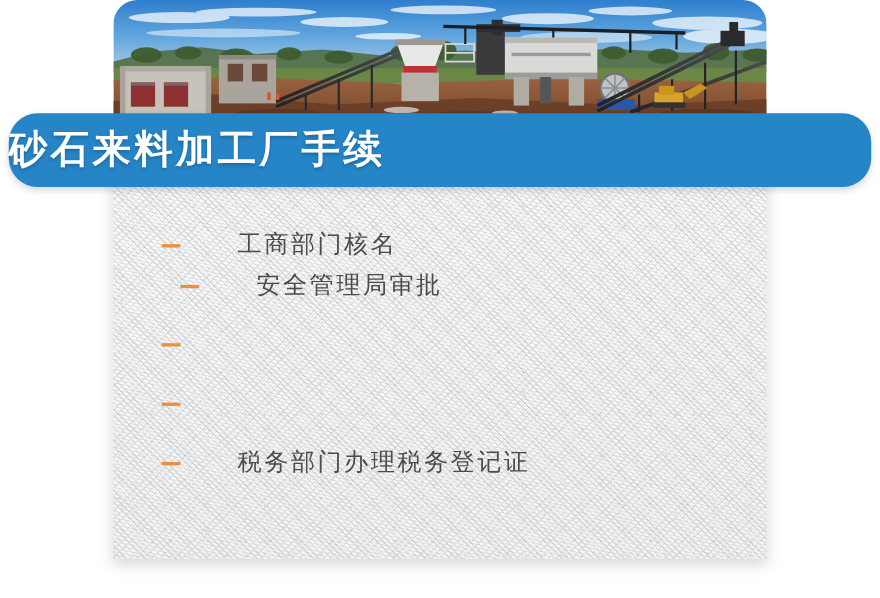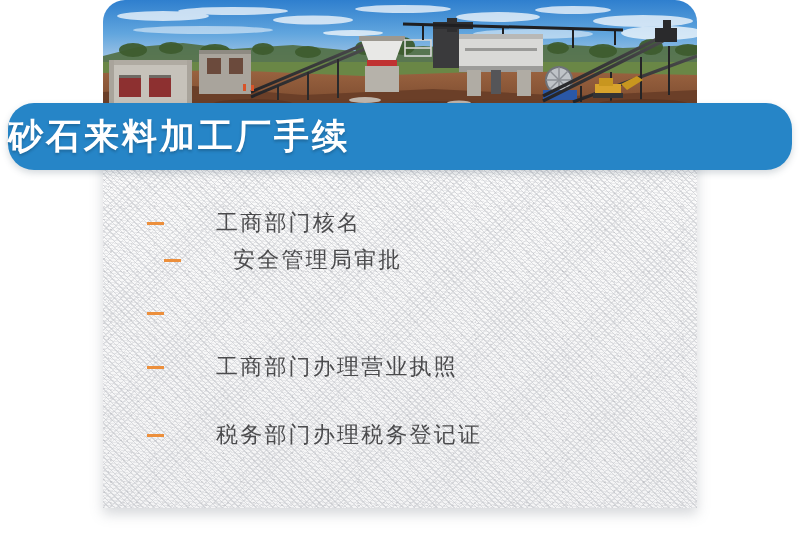--- a/index.html
+++ b/index.html
@@ -326,24 +326,23 @@
         <span class="dash-icon"></span>
         <span class="item-label">安全管理局审批</span>
       </li>
 
       <li class="list-item" style="top:158px;">
         <span class="dash-icon"></span>
       </li>
 
       <li class="list-item" style="top:212px;">
         <span class="dash-icon"></span>
-        <span class="item-label">工商部门办理营业执照</span>
-      </li>
-
-      <li class="list-item" style="top:280px;">
+      </li>
+
+      <li class="list-item" style="top:266px;">
         <span class="dash-icon"></span>
         <span class="item-label">税务部门办理税务登记证</span>
       </li>
 
     </ul>
   </div>
 
 </div>
 
 </body></html>

